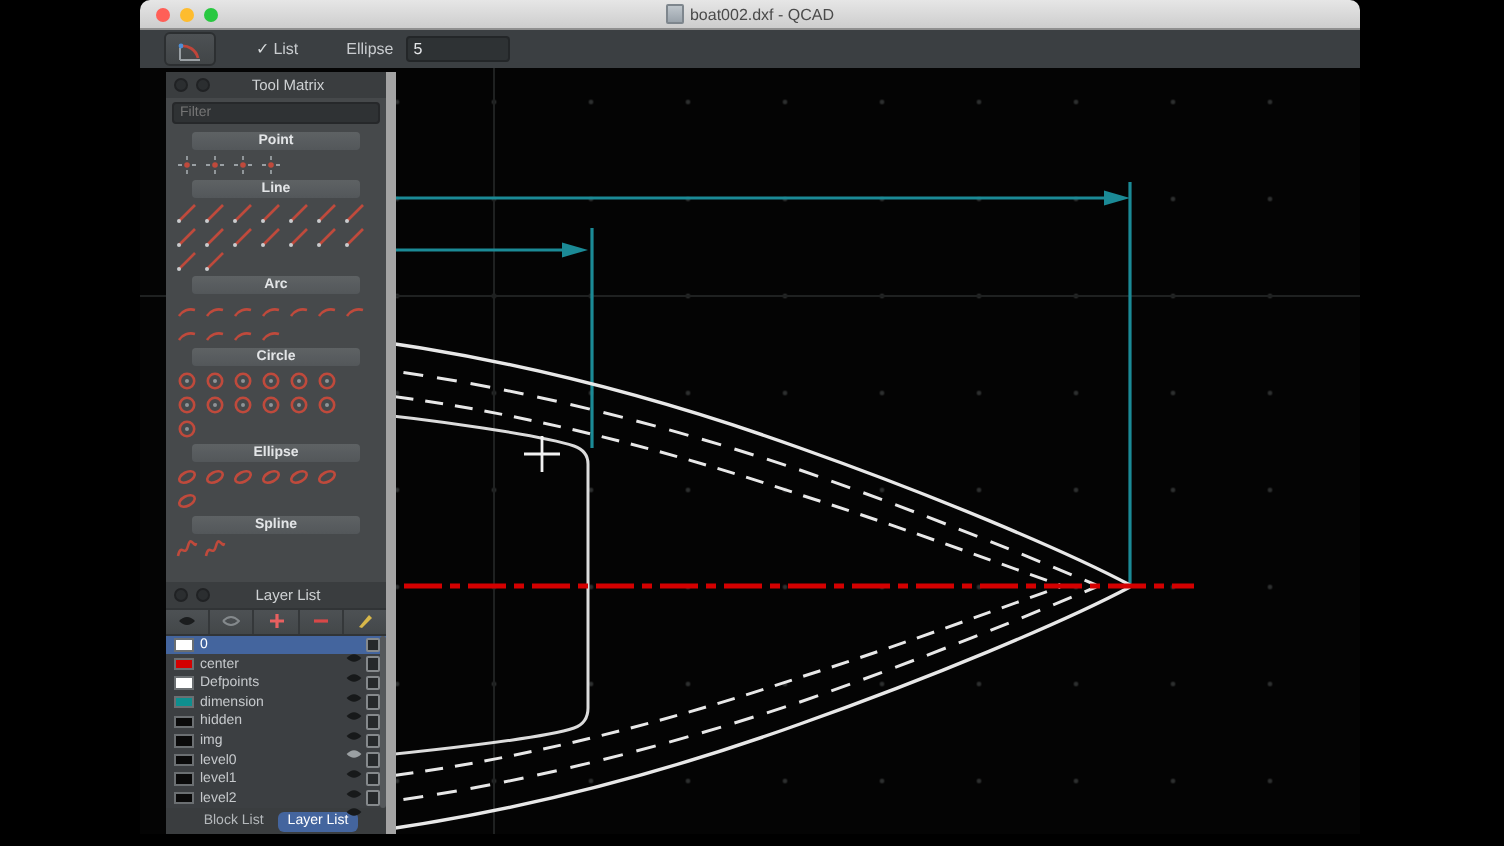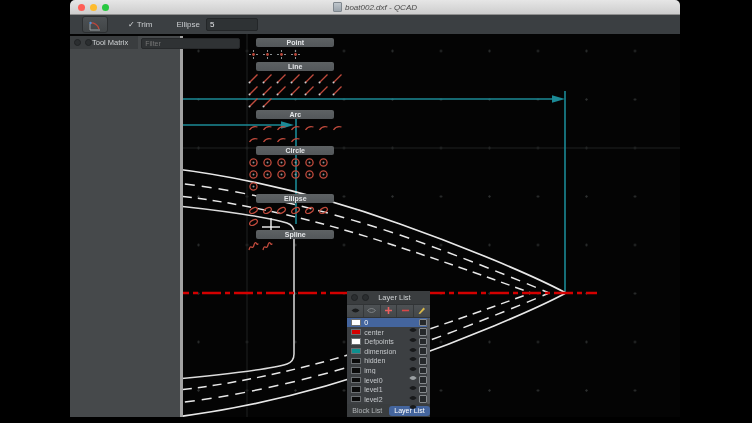--- a/index.html
+++ b/index.html
@@ -1,21 +1,21 @@
 <!DOCTYPE html>
 <html><head>
 <meta charset="utf-8">
 <style>
   html,body{margin:0;padding:0;background:#000;width:752px;height:423px;overflow:hidden;
     font-family:"Liberation Sans",sans-serif;-webkit-font-smoothing:antialiased;}
   .window{position:absolute;left:70px;top:0;width:610px;height:417px;background:#050505;
     border-radius:5px 5px 0 0;overflow:hidden;}
   
   .titlebar{position:absolute;left:0;top:0;width:100%;height:14px;
-    background:linear-gradient(#e6e6e6,#cdcdcd);border-bottom:1px solid #8f8f8f;font-style:italic;}
+    background:linear-gradient(#e6e6e6,#cdcdcd);border-bottom:1px solid #8f8f8f;}
   .tl{position:absolute;top:3.5px;width:7px;height:7px;border-radius:50%;}
   .tl.red{left:8px;background:#ff5f57;}
   .tl.yel{left:20px;background:#febc2e;}
   .tl.grn{left:32px;background:#28c840;}
   .title-wrap{position:absolute;left:0;right:0;top:0;height:14px;display:flex;
     align-items:center;justify-content:center;gap:3px;}
   .doc-icon{width:7px;height:8px;background:linear-gradient(#bfc6cc,#9aa3ab);
     border:0.5px solid #7e868d;border-radius:1px;}
   .win-title{font-size:8px;color:#4a4a4a;}
   
@@ -30,22 +30,22 @@
   .fld-label{color:#c9cccf;font-size:8px;margin-left:24px;}
   .radius-input{margin-left:6px;width:44px;height:11px;background:#2e3234;border:1px solid #232628;
     border-radius:2px;color:#e4e6e8;font-size:8px;font-family:"Liberation Sans",sans-serif;
     padding:0 3px;outline:none;}
   
   .canvas{position:absolute;left:0;top:34px;width:610px;height:383px;background:#040404;
     background-image:radial-gradient(circle,#2d2f2f 0.8px,rgba(0,0,0,0) 1.5px);
     background-size:48.5px 48.5px;background-position:7.25px 41.25px;}
   .canvas svg{position:absolute;left:0;top:0;}
   
-  .panel{position:absolute;left:0;top:36px;width:110px;bottom:0;background:#46494b;
-    border-right:3px solid #a3a3a3;display:flex;flex-direction:row;z-index:5;}
+  .panel{position:absolute;left:13px;top:36px;width:110px;bottom:0;background:#46494b;
+    border-right:5px solid #a3a3a3;display:flex;flex-direction:column;z-index:5;}
   .panel-titlebar{height:13px;background:#3a3d3f;display:flex;align-items:center;flex:none;}
   .pt-dot{width:5px;height:5px;border-radius:50%;background:#2b2e30;border:1px solid #202224;margin-left:4px;}
   .pt-title{flex:1;text-align:center;color:#cfd2d4;font-size:7.5px;padding-right:10px;}
   .filter-input{margin:2px 3px;height:9px;background:#2f3234;border:1px solid #26282a;border-radius:2px;
     color:#8a8f92;font-size:7px;font-family:"Liberation Sans",sans-serif;padding:0 3px;outline:none;flex:none;}
   .sec-header{margin:2px 13px 1px 13px;height:9px;border-radius:2px;flex:none;
     background:linear-gradient(#5e6264,#53575a);display:flex;align-items:center;justify-content:center;}
   .sec-header span{color:#e3e5e7;font-size:7px;font-weight:bold;}
   .icon-row{display:flex;padding:0 3px;flex:none;}
   .tool-cell{width:14px;height:12px;display:flex;align-items:center;justify-content:center;border-radius:2px;}
@@ -89,21 +89,21 @@
     <div class="tool-btn">
       <svg width="14" height="12" viewBox="0 0 14 12">
         <path d="M2,11 L2,5" stroke="#9aa0a4" stroke-width="1" fill="none"></path>
         <path d="M2,11 L12,11" stroke="#9aa0a4" stroke-width="1" fill="none"></path>
         <path d="M2,4 A8,8 0 0 1 11,10" stroke="#c0453a" stroke-width="1.4" fill="none"></path>
         <circle cx="2.5" cy="4" r="1.2" fill="#4f8fd6"></circle>
       </svg>
     </div>
     <div class="chk">
       <span class="mark">✓</span>
-      <span class="lbl">Trim</span>
+      <span class="lbl">List</span>
     </div>
     <span class="fld-label">Ellipse</span>
     <input class="radius-input" type="text" value="5" style="">
   </div>
 
   <div class="canvas">
     <svg width="610" height="383" viewBox="0 0 610 383">
 
       <line x1="177" y1="0" x2="177" y2="383" stroke="#1f2121" stroke-width="1"></line>
       <line x1="0" y1="114" x2="610" y2="114" stroke="#1f2121" stroke-width="1"></line>

